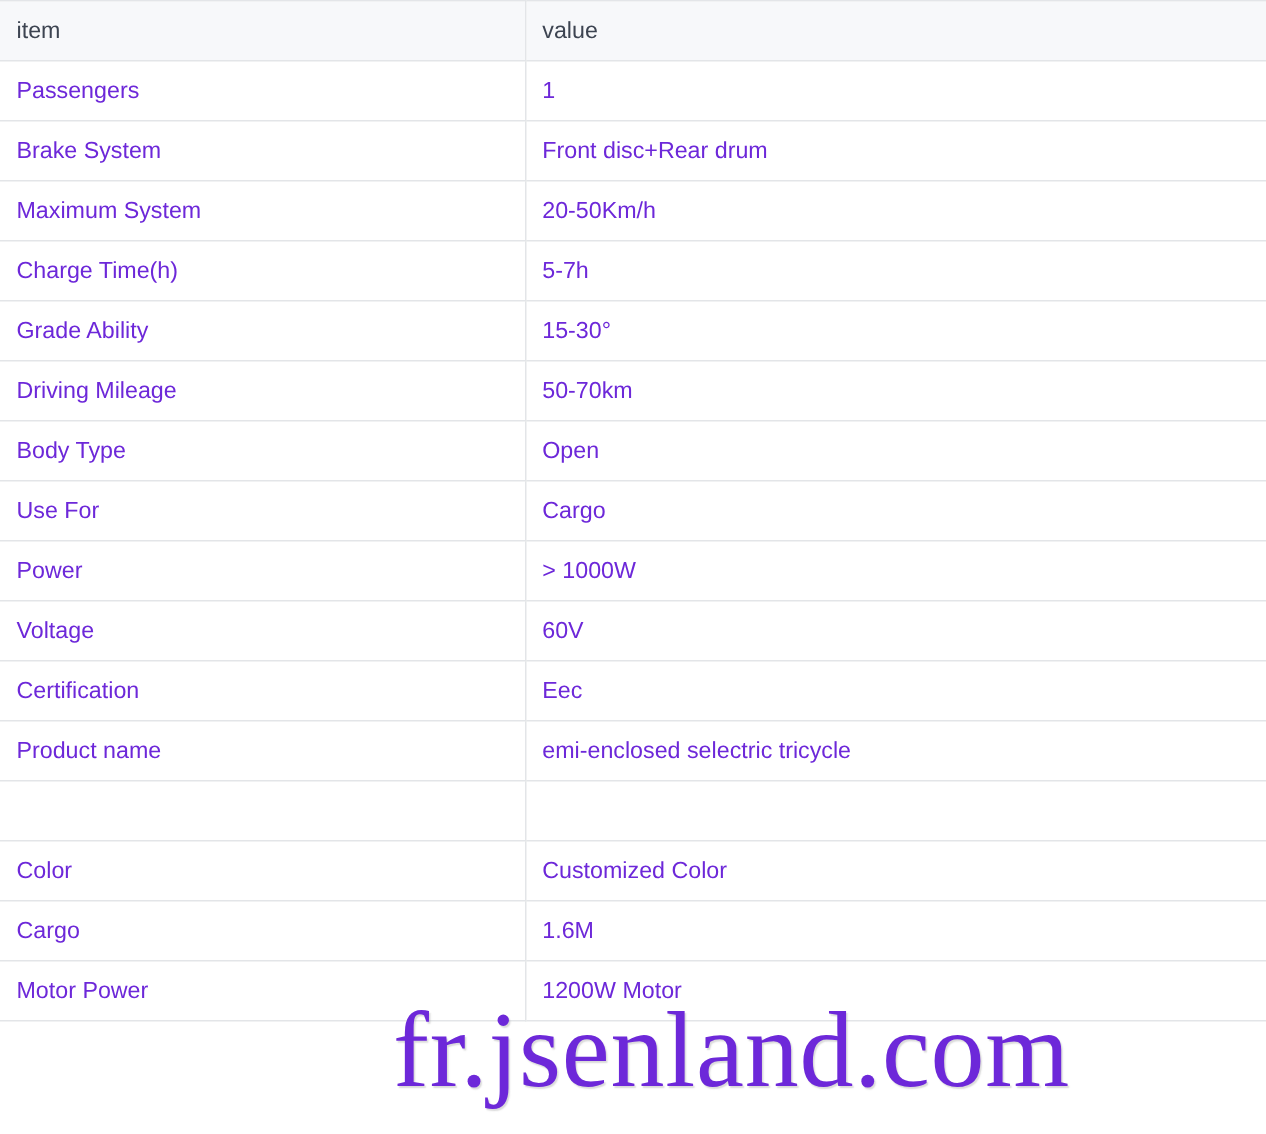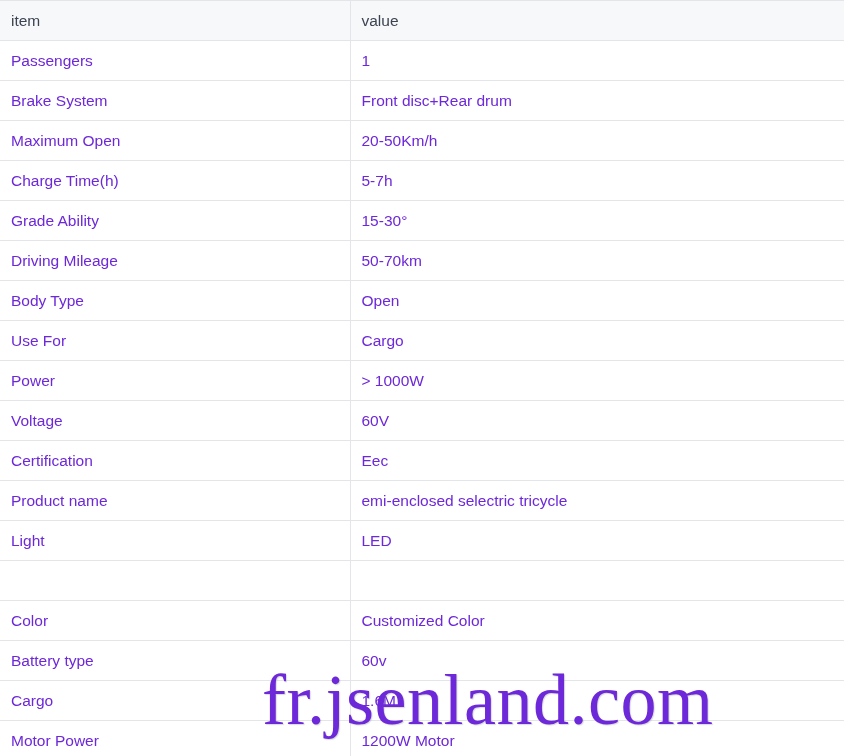--- a/index.html
+++ b/index.html
@@ -106,21 +106,21 @@
     <tbody id="spec-body">
         <tr>
           <td>Passengers</td>
           <td>1</td>
         </tr>
         <tr>
           <td>Brake System</td>
           <td>Front disc+Rear drum</td>
         </tr>
         <tr>
-          <td>Maximum Open</td>
+          <td>Maximum System</td>
           <td>20-50Km/h</td>
         </tr>
         <tr>
           <td>Charge Time(h)</td>
           <td>5-7h</td>
         </tr>
         <tr>
           <td>Grade Ability</td>
           <td>15-30°</td>
         </tr>
@@ -145,35 +145,27 @@
           <td>60V</td>
         </tr>
         <tr>
           <td>Certification</td>
           <td>Eec</td>
         </tr>
         <tr>
           <td>Product name</td>
           <td>emi-enclosed selectric tricycle</td>
         </tr>
-        <tr>
-          <td>Light</td>
-          <td>LED</td>
-        </tr>
         <tr class="empty-row">
           <td></td>
           <td></td>
         </tr>
         <tr>
           <td>Color</td>
           <td>Customized Color</td>
-        </tr>
-        <tr>
-          <td>Battery type</td>
-          <td>60v</td>
         </tr>
         <tr>
           <td>Cargo</td>
           <td>1.6M</td>
         </tr>
         <tr>
           <td>Motor Power</td>
           <td>1200W Motor</td>
         </tr>
       </tbody>

